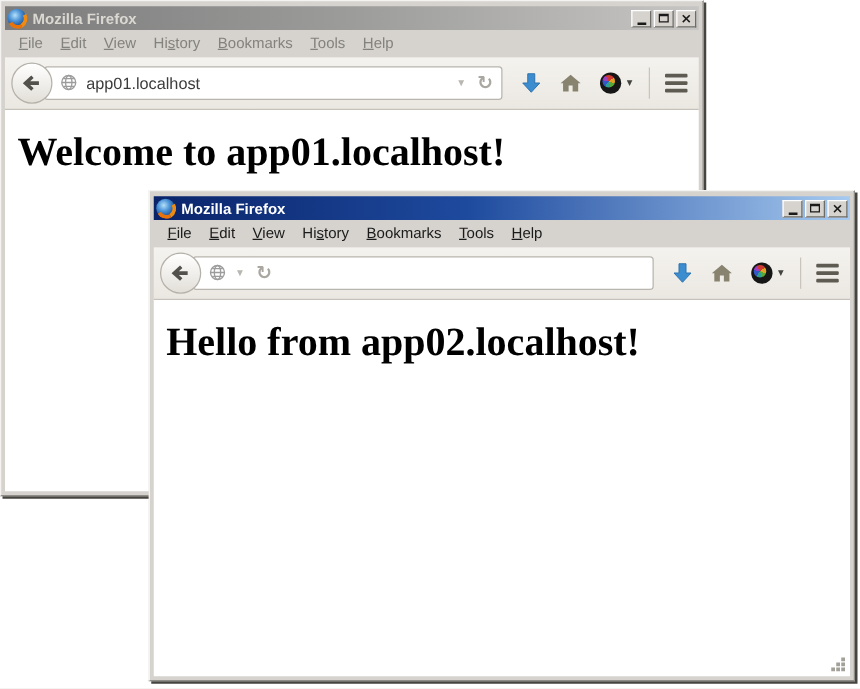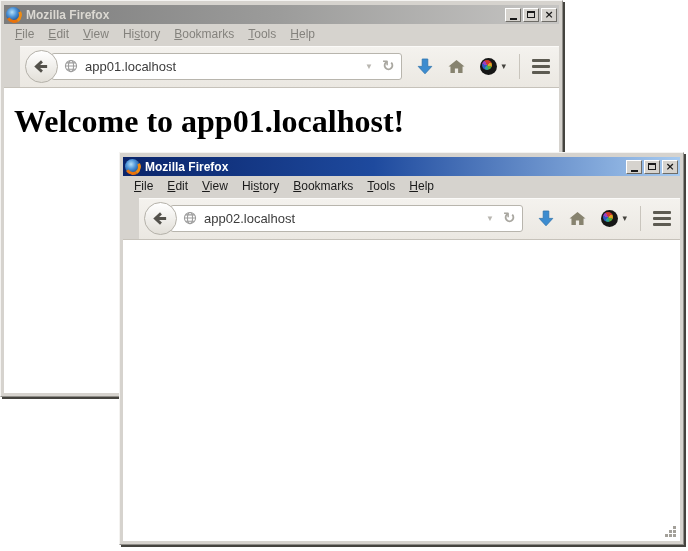--- a/index.html
+++ b/index.html
@@ -43,21 +43,21 @@
   .menubar { height: 22px; flex: none; display: flex; align-items: flex-start;
              padding: 0 4px; font-size: 12px; background: #d6d3ce; }
   .menu-item { padding: 3px 7px; white-space: nowrap; }
   .active .menu-item { color: #1b1b1b; }
   .inactive .menu-item { color: #84827d; }
   .u { text-decoration: underline; }
 
   
   .navbar { height: 41px; flex: none; display: flex; align-items: center;
     padding: 0 9px 2px 5px; border-top: 1px solid #fbfaf8;
-    background: linear-gradient(#f4f2ee, #ebe8e2); margin-left: 16px; }
+    background: linear-gradient(#f4f2ee, #ebe8e2); }
   .backbtn { width: 33px; height: 33px; border-radius: 50%; flex: none; z-index: 2;
     background: linear-gradient(#ffffff, #e2dfd8); border: 1px solid #b4b1a9;
     display: flex; align-items: center; justify-content: center; }
   .urlbar { flex: 1; height: 27px; z-index: 1; margin-left: -7px;
     background: #ffffff; border: 1px solid #b8b5ad; border-radius: 3px;
     display: flex; align-items: center; gap: 7px; padding: 0 7px 0 12px; }
   .url-text { flex: 1; font-size: 13px; color: #3c3c3c; white-space: nowrap; }
   .dd { font-size: 8px; color: #b9b7b1; }
   .reload { font: 600 15px "DejaVu Sans", sans-serif; color: #a9a7a0; margin-left: 2px; line-height: 1; }
   .nav-icon { margin-left: 15px; flex: none; display: flex; align-items: center; }
@@ -192,21 +192,20 @@
         </svg>
     </div>
     <div class="urlbar">
       <svg width="14" height="14" viewBox="0 0 16 16">
           <g stroke="#9c9c9c" stroke-width="1.2" fill="none">
             <circle cx="8" cy="8" r="6.4"></circle>
             <ellipse cx="8" cy="8" rx="2.9" ry="6.4"></ellipse>
             <path d="M1.6 8 H14.4 M3.2 4.4 H12.8 M3.2 11.6 H12.8"></path>
           </g>
         </svg>
-      <span class="url-text">app02.localhost</span>
       <span class="dd">▼</span>
       <span class="reload">↻</span>
     </div>
     <span class="nav-icon">
       <svg width="16" height="17" viewBox="0 0 16 17">
           <path d="M5.2 1 h5.6 v7.4 h4 L8 15.8 1.2 8.4 h4 z" fill="#3c8cd0" stroke="#2f73ad" stroke-width="0.8"></path>
         </svg>
     </span>
     <span class="nav-icon">
       <svg width="17" height="15" viewBox="0 0 18 15">
@@ -219,15 +218,16 @@
     </span>
     <span class="sep"></span>
     <span class="burger">
         <i></i>
         <i></i>
         <i></i>
       </span>
   </div>
 
   <div class="content">
+    <h1>Hello from app02.localhost!</h1>
     <span class="grip"></span>
   </div>
 </div>
 
 </body></html>

